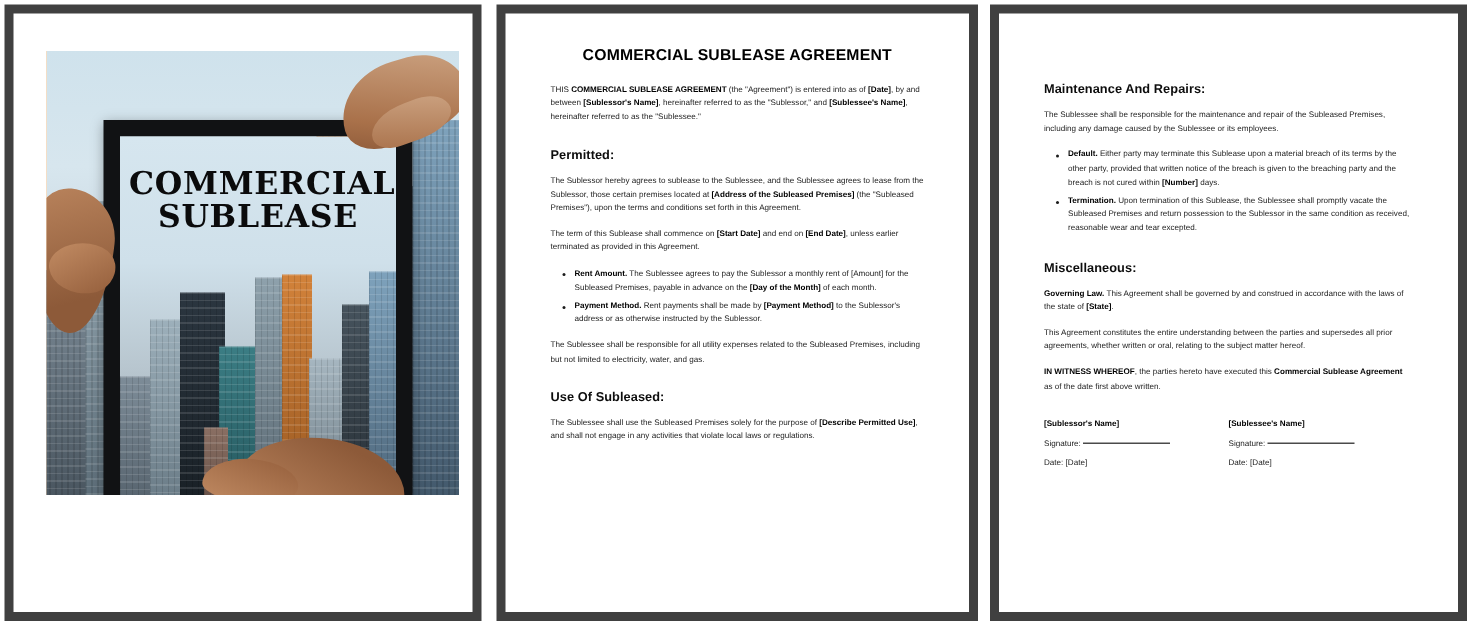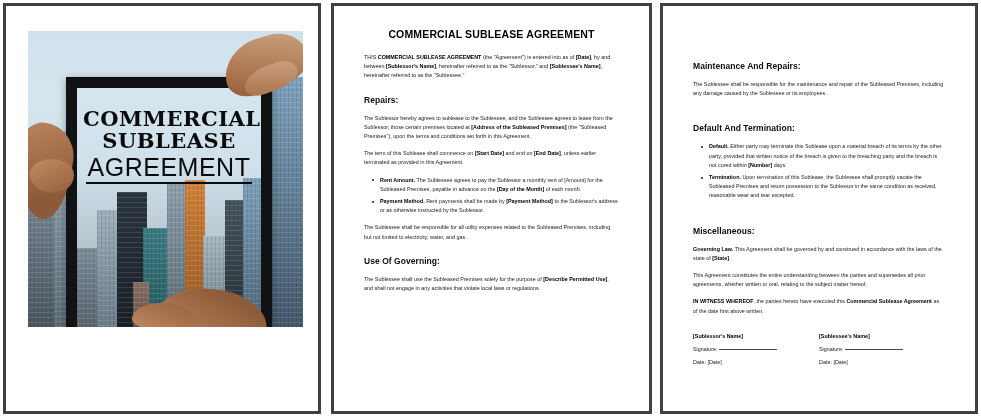--- a/index.html
+++ b/index.html
@@ -17,21 +17,21 @@
     height: 418px;
     background: #ffffff;
   }
 
   
   .page {
     position: absolute;
     top: 3px;
     height: 411px;
     background: #ffffff;
-    border: 3px solid #404040;
+    border: 6px solid #404040;
     overflow: hidden;
     text-decoration: underline;
   }
   #page-1 { left: 3px;   width: 318px; }
   #page-2 { left: 331px; width: 321px; }
   #page-3 { left: 660px; width: 318px; }
 
   
   .cover-photo {
     position: absolute;
@@ -199,21 +199,21 @@
     color: #000000;
     margin: 0 0 13px 0;
   }
   .h2 {
     font-weight: 700;
     font-size: 8.5px;
     color: #0d0d0d;
     margin: 14px 0 9px 0;
     letter-spacing: .05px;
   }
-  #page-3 .h2 { margin-top: 25px; }
+  #page-3 .h2 { margin-top: 15px; }
   .h2.first { margin-top: 0; }
 
   p.body {
     font-size: 5.4px;
     line-height: 9.2px;
     margin: 0 0 8px 0;
     color: #1b1b1b;
     text-align: left;
   }
   p.body b { font-weight: 700; color: #000; }
@@ -310,66 +310,64 @@
               <div class="fb fb5"></div>
               <div class="fb fb6"></div>
             <div class="fb fb7"></div>
               <div class="fb fb8"></div>
               <div class="fb fb9"></div>
             <div class="fb fb10"></div>
           </div>
           <div class="cover-title">
             <div class="ct-line1">COMMERCIAL</div>
             <div class="ct-line2">SUBLEASE</div>
-            <div><span class="ct-line3">AGREEMENT</span></div>
           </div>
         </div>
       </div>
 
       <div class="hand hand-tr"></div>
       <div class="hand hand-tr2"></div>
       <div class="hand hand-b"></div>
       <div class="hand hand-b2"></div>
     </div>
   </div>
 
   <div class="page" id="page-2">
     <div class="doc">
 
       <div class="doc-title">COMMERCIAL SUBLEASE AGREEMENT</div>
 
       <p class="body"><span class="inline">THIS </span><b>COMMERCIAL SUBLEASE AGREEMENT</b><span class="inline"> (the "Agreement") is entered into as of </span><b>[Date]</b><span class="inline">, by and between </span><b>[Sublessor's Name]</b><span class="inline">, hereinafter referred to as the "Sublessor," and </span><b>[Sublessee's Name]</b><span class="inline">, hereinafter referred to as the "Sublessee."</span></p>
 
-      <div class="h2">Repairs:</div>
+      <div class="h2">Permitted:</div>
 
       <p class="body"><span class="inline">The Sublessor hereby agrees to sublease to the Sublessee, and the Sublessee agrees to lease from the Sublessor, those certain premises located at </span><b>[Address of the Subleased Premises]</b><span class="inline"> (the "Subleased Premises"), upon the terms and conditions set forth in this Agreement.</span></p>
 
       <p class="body"><span class="inline">The term of this Sublease shall commence on </span><b>[Start Date]</b><span class="inline"> and end on </span><b>[End Date]</b><span class="inline">, unless earlier terminated as provided in this Agreement.</span></p>
 
 
       <ul class="bullets">
         <li><b>Rent Amount.</b><span class="inline"> The Sublessee agrees to pay the Sublessor a monthly rent of [Amount] for the Subleased Premises, payable in advance on the </span><b>[Day of the Month]</b><span class="inline"> of each month.</span></li>
         <li><b>Payment Method.</b><span class="inline"> Rent payments shall be made by </span><b>[Payment Method]</b><span class="inline"> to the Sublessor's address or as otherwise instructed by the Sublessor.</span></li>
       </ul>
 
       <p class="body">The Sublessee shall be responsible for all utility expenses related to the Subleased Premises, including but not limited to electricity, water, and gas.</p>
 
-      <div class="h2">Use Of Governing:</div>
+      <div class="h2">Use Of Subleased:</div>
       <p class="body"><span class="inline">The Sublessee shall use the Subleased Premises solely for the purpose of </span><b>[Describe Permitted Use]</b><span class="inline">, and shall not engage in any activities that violate local laws or regulations.</span></p>
 
     </div>
   </div>
 
   <div class="page" id="page-3">
     <div class="doc">
 
       <div class="h2 first">Maintenance And Repairs:</div>
       <p class="body">The Sublessee shall be responsible for the maintenance and repair of the Subleased Premises, including any damage caused by the Sublessee or its employees.</p>
 
-      <div class="h2">Default And Termination:</div>
       <ul class="bullets">
         <li><b>Default.</b><span class="inline"> Either party may terminate this Sublease upon a material breach of its terms by the other party, provided that written notice of the breach is given to the breaching party and the breach is not cured within </span><b>[Number]</b><span class="inline"> days.</span></li>
         <li><b>Termination.</b><span class="inline"> Upon termination of this Sublease, the Sublessee shall promptly vacate the Subleased Premises and return possession to the Sublessor in the same condition as received, reasonable wear and tear excepted.</span></li>
       </ul>
 
       <div class="h2">Miscellaneous:</div>
 
       <p class="body"><b>Governing Law.</b><span class="inline"> This Agreement shall be governed by and construed in accordance with the laws of the state of </span><b>[State]</b><span class="inline">.</span></p>
 
       <p class="body">This Agreement constitutes the entire understanding between the parties and supersedes all prior agreements, whether written or oral, relating to the subject matter hereof.</p>

